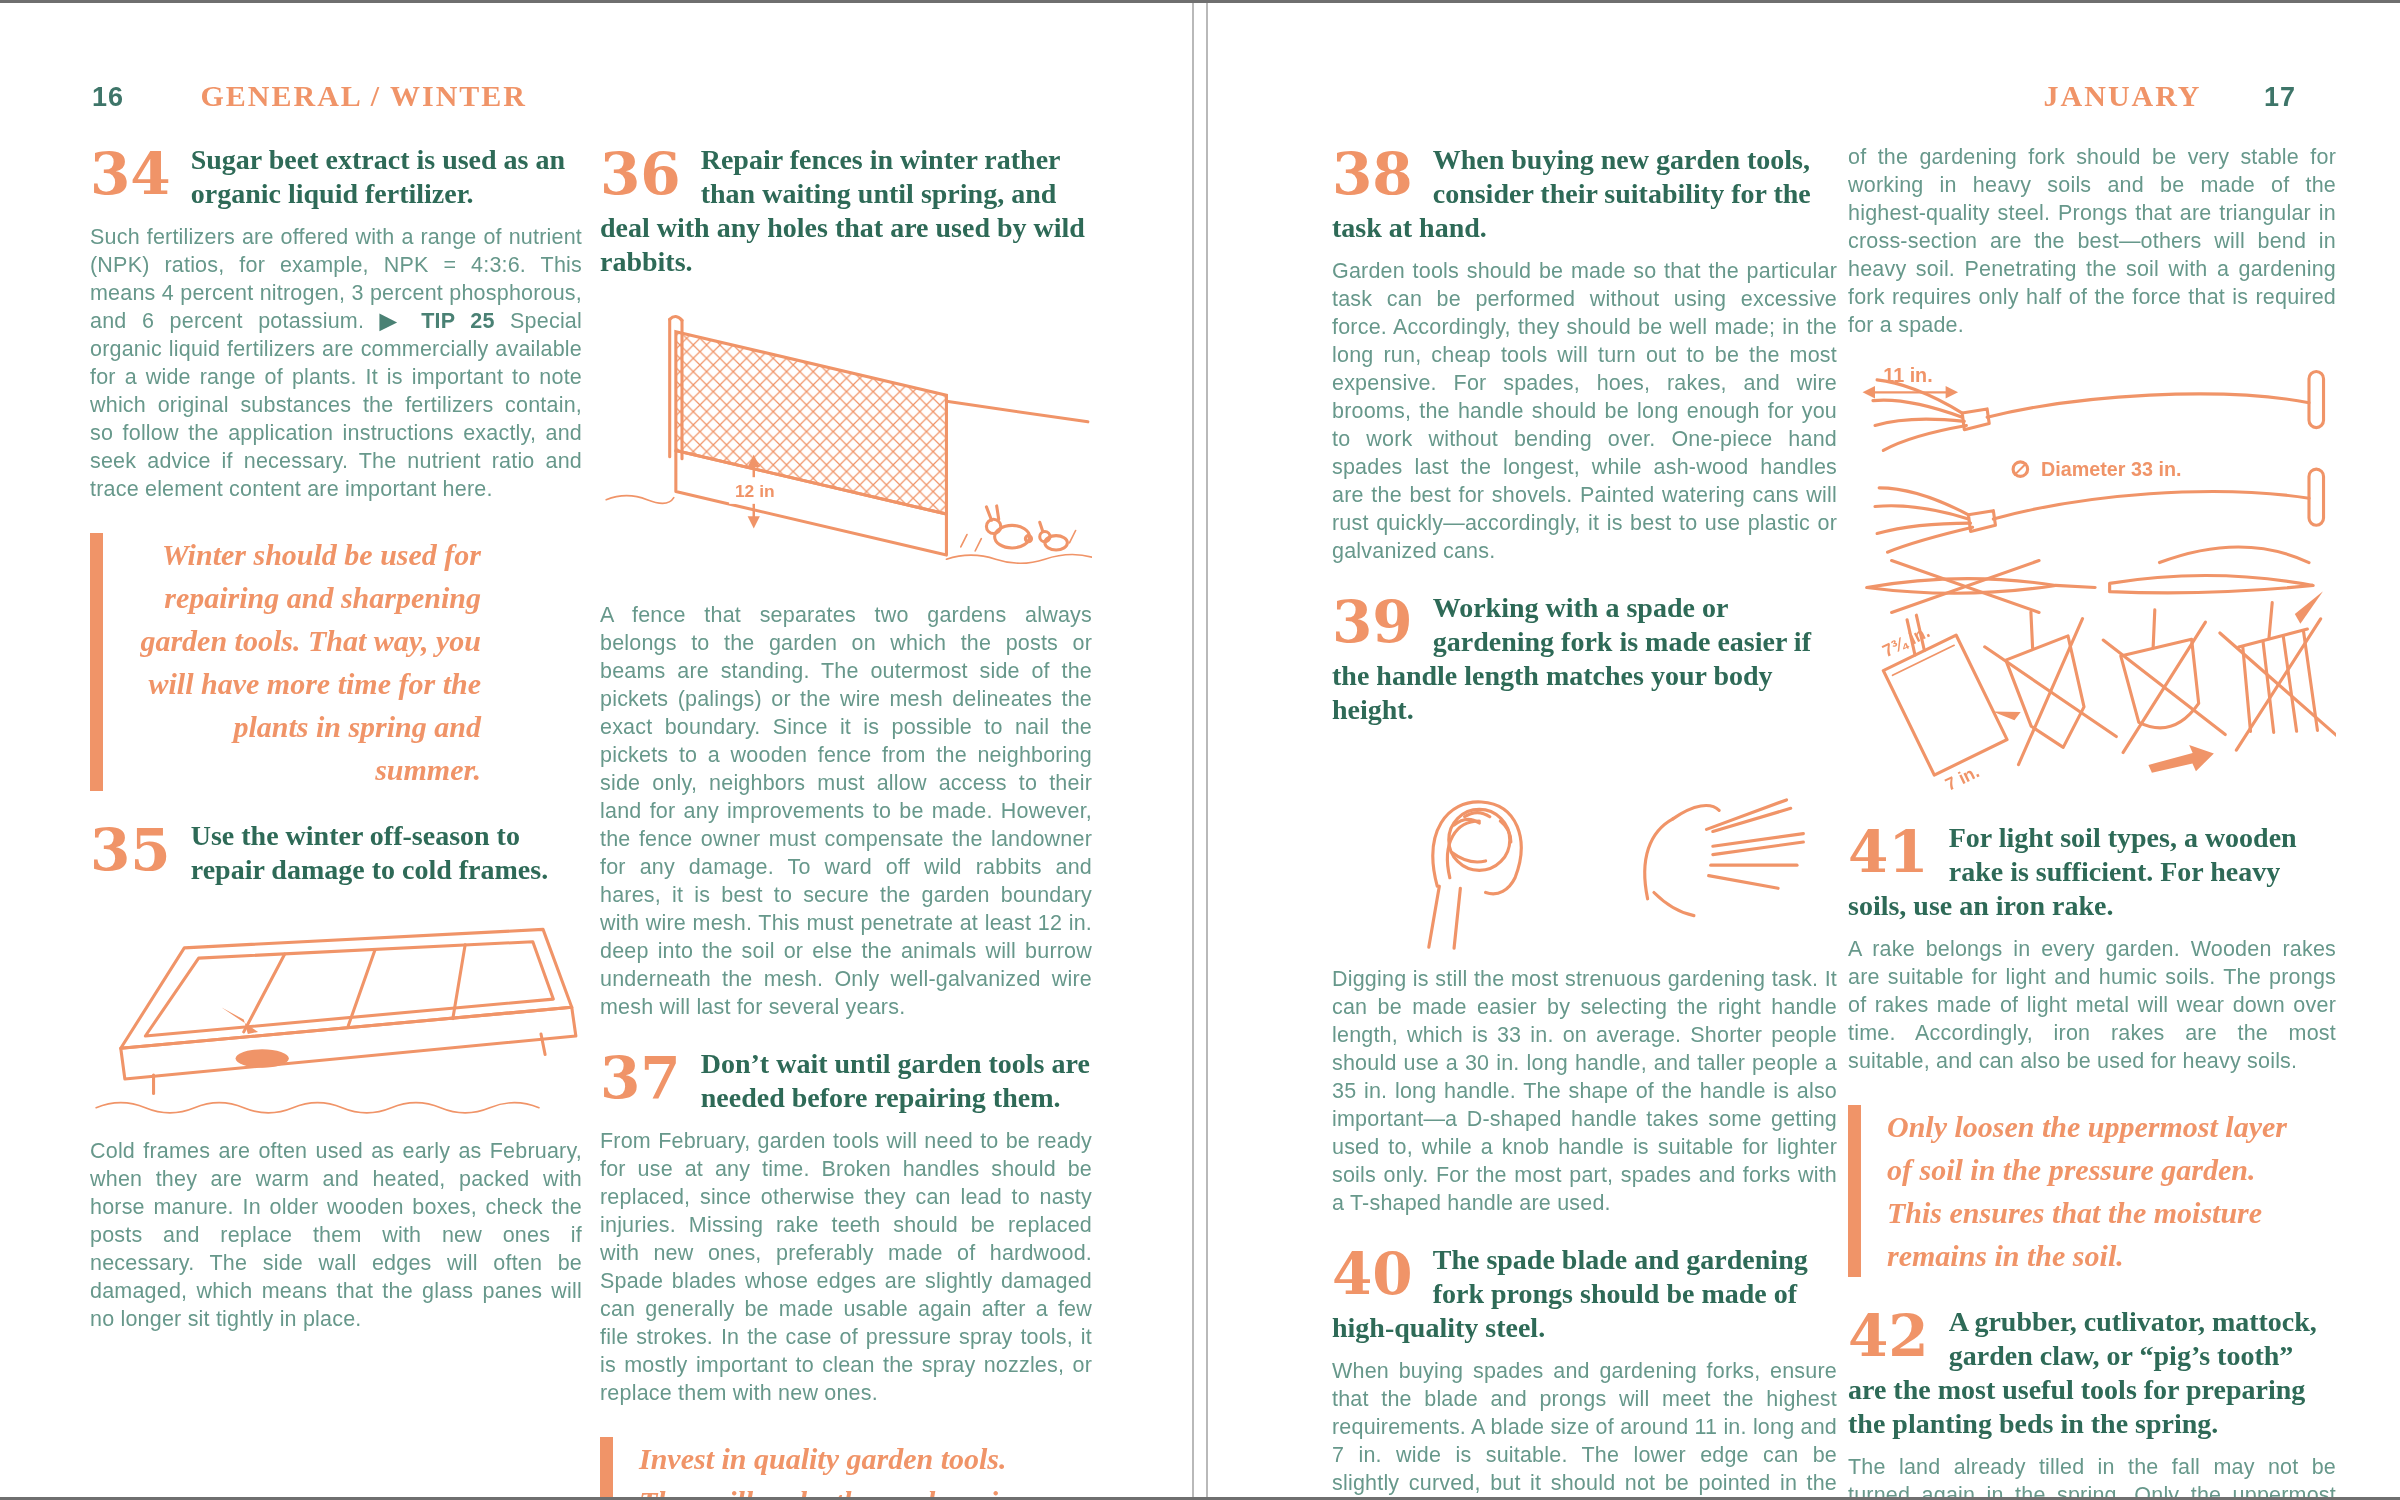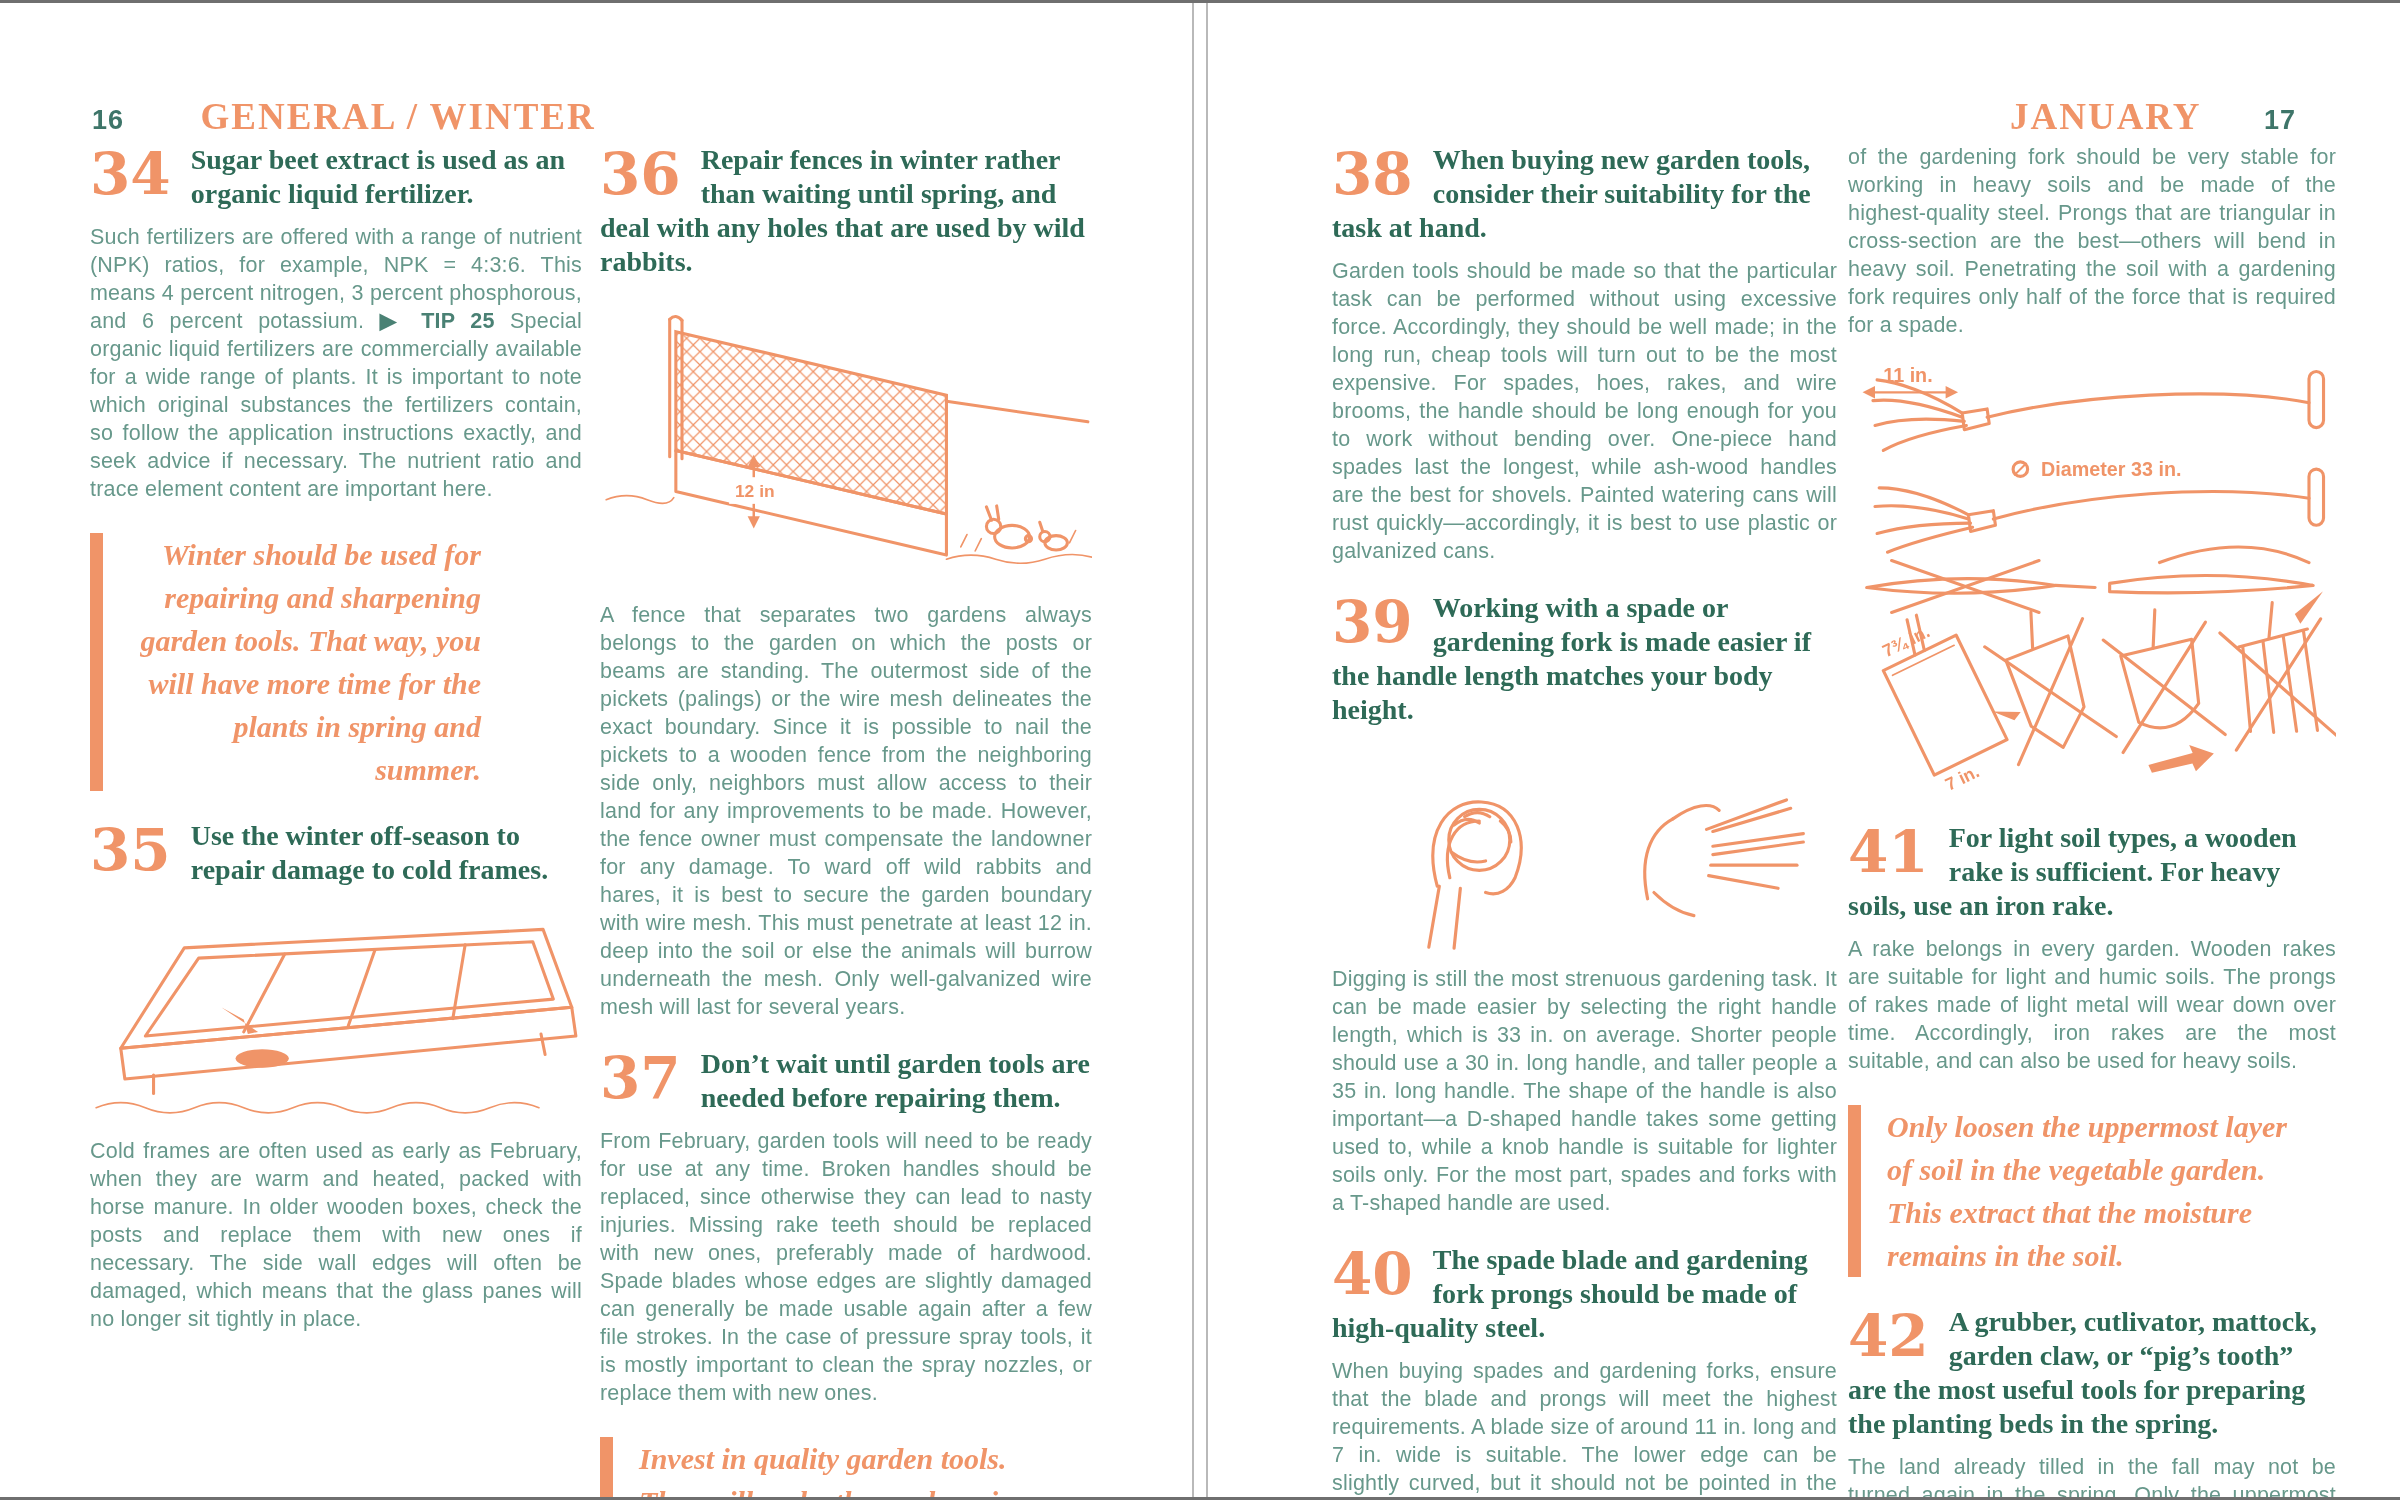--- a/index.html
+++ b/index.html
@@ -15,22 +15,22 @@
     position:absolute; left:1192px; top:0; bottom:0; width:16px;
     border-left:2px solid #b9b9b9; border-right:2px solid #b9b9b9;
     background:#ffffff;
   }
 
   
   .header-left { position:absolute; left:92px; top:76px; white-space:nowrap; }
   .header-right { position:absolute; right:104px; top:76px; white-space:nowrap; text-align:right; }
   .page-num { font-size:27px; color:#3e7569; letter-spacing:1px; display:inline-block;font-weight:bold; }
   .run-title {
-    font-family:"Liberation Serif", serif; font-weight:bold; font-size:37px;
-    color:#f09468; letter-spacing:2px; display:inline-block;margin-top:16px;
+    font-family:"Liberation Serif", serif; font-weight:bold; font-size:30px;
+    color:#f09468; letter-spacing:2px; display:inline-block;
   }
   .header-left .run-title { margin-left:72px; }
   .header-right .page-num { margin-left:58px; }
 
   
   .col { position:absolute; top:140px; }
   .col1 { left:90px;  width:492px; }
   .col2 { left:600px; width:492px; }
   .col3 { left:1332px; width:505px; }
   .col4 { left:1848px; width:488px; }
@@ -324,21 +324,21 @@
     </div>
 
     <div class="tip">
       <span class="tip-num">41</span>
       <h3 class="tip-title">For light soil types, a wooden rake is sufficient. For heavy soils, use an iron rake.</h3>
       <p class="tip-body">A rake belongs in every garden. Wooden rakes are suitable for light and humic soils. The prongs of rakes made of light metal will wear down over time. Accordingly, iron rakes are the most suitable, and can also be used for heavy soils.</p>
     </div>
 
     <div class="quote">
       <div class="quote-bar"></div>
-      <div class="quote-text q-mid">Only loosen the uppermost layer of soil in the vegetable garden. This extract that the moisture remains in the soil.</div>
+      <div class="quote-text q-mid">Only loosen the uppermost layer of soil in the pressure garden. This ensures that the moisture remains in the soil.</div>
     </div>
 
     <div class="tip">
       <span class="tip-num">42</span>
       <h3 class="tip-title">A grubber, cutlivator, mattock, garden claw, or “pig’s tooth” are the most useful tools for preparing the planting beds in the spring.</h3>
       <p class="tip-body">The land already tilled in the fall may not be turned again in the spring. Only the uppermost layer of the</p>
     </div>
   </div>
 </div>
 

